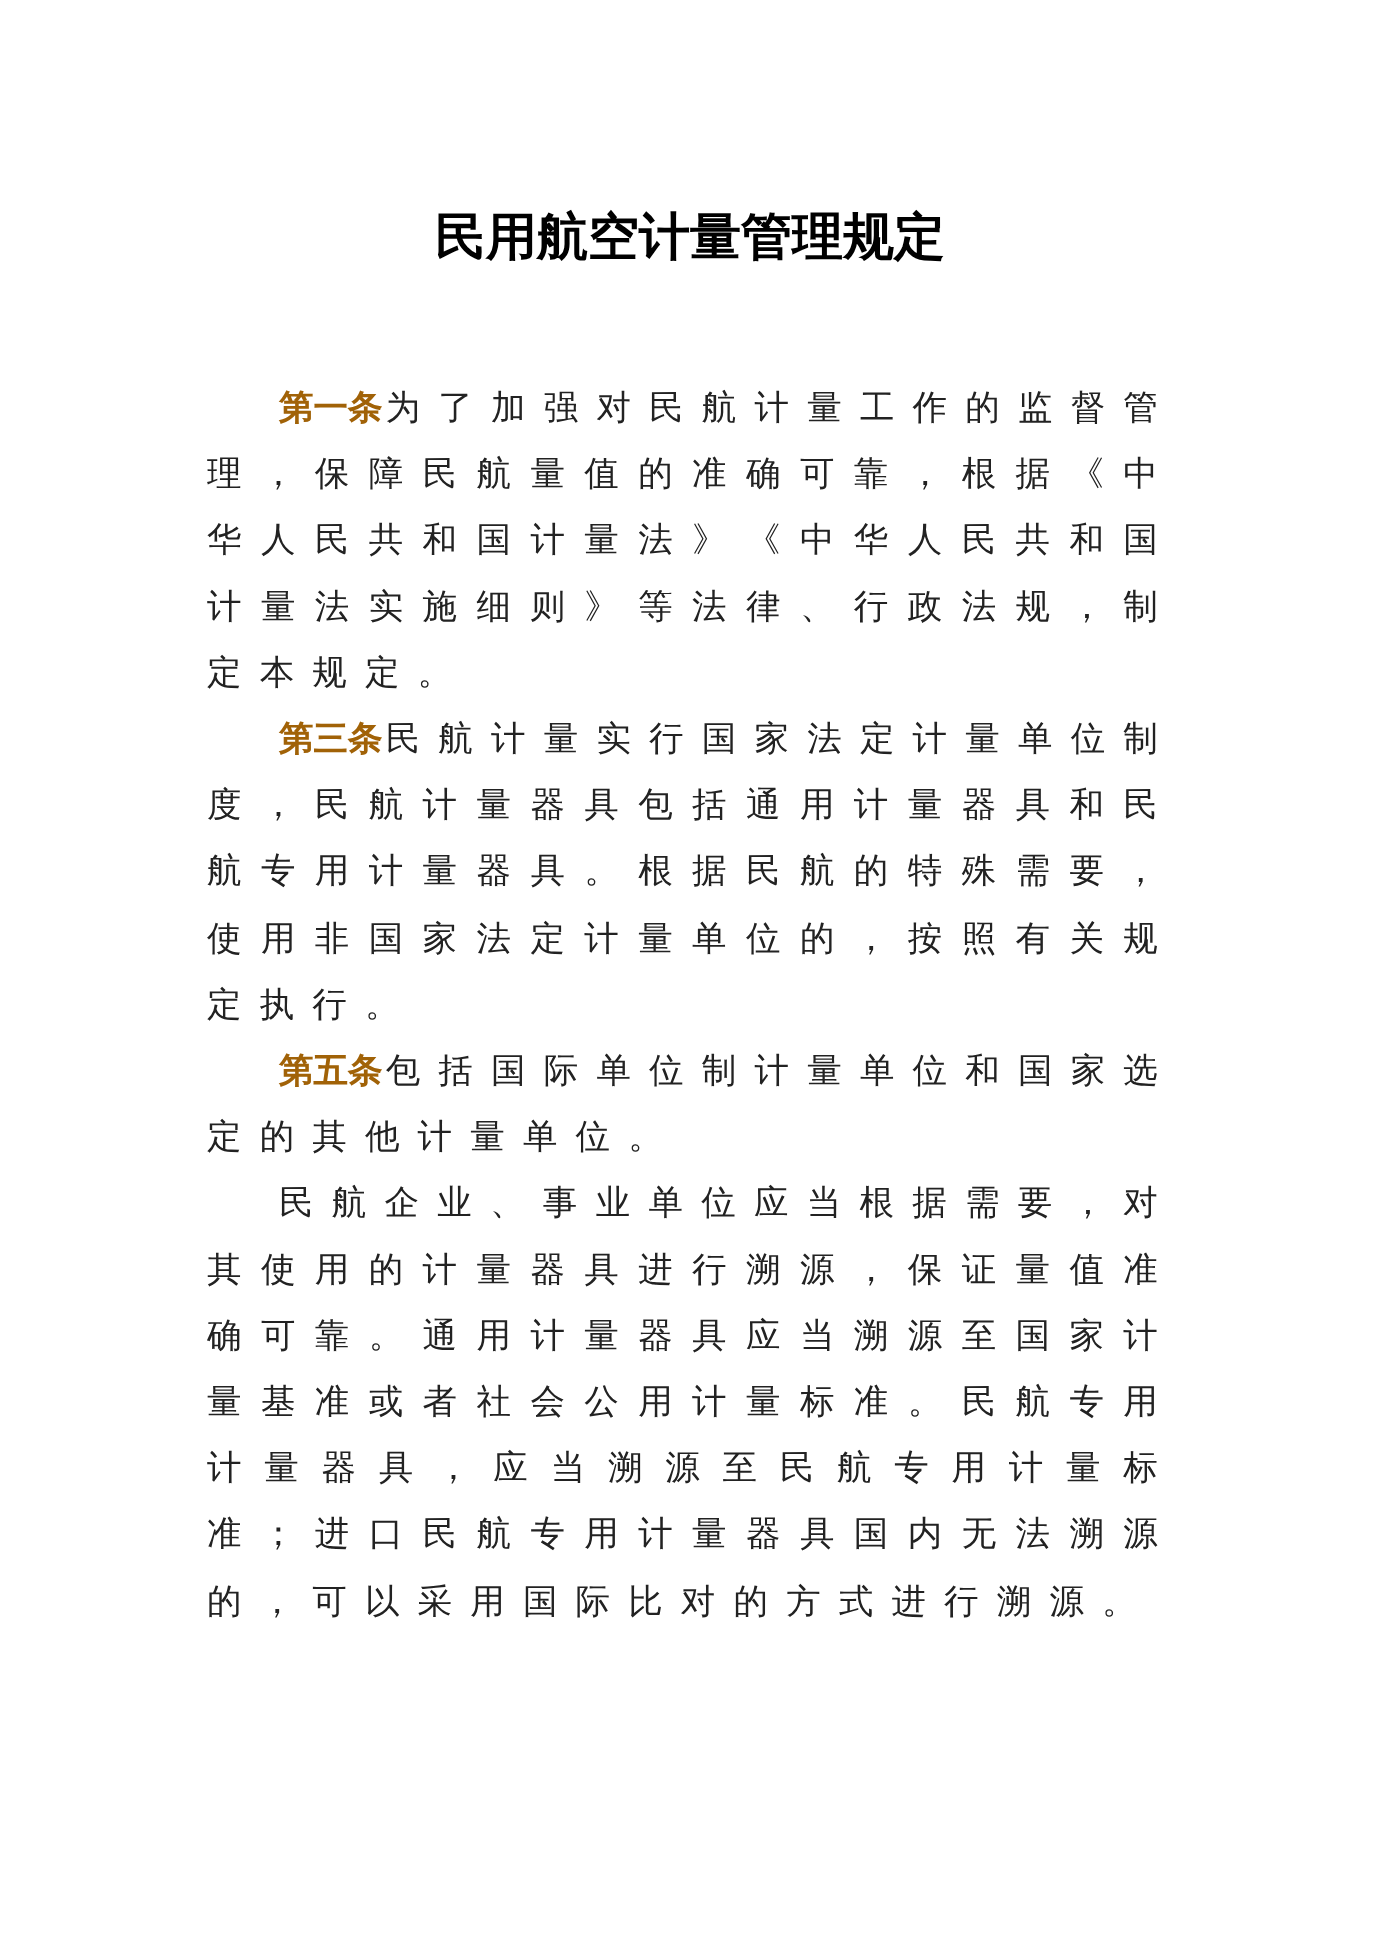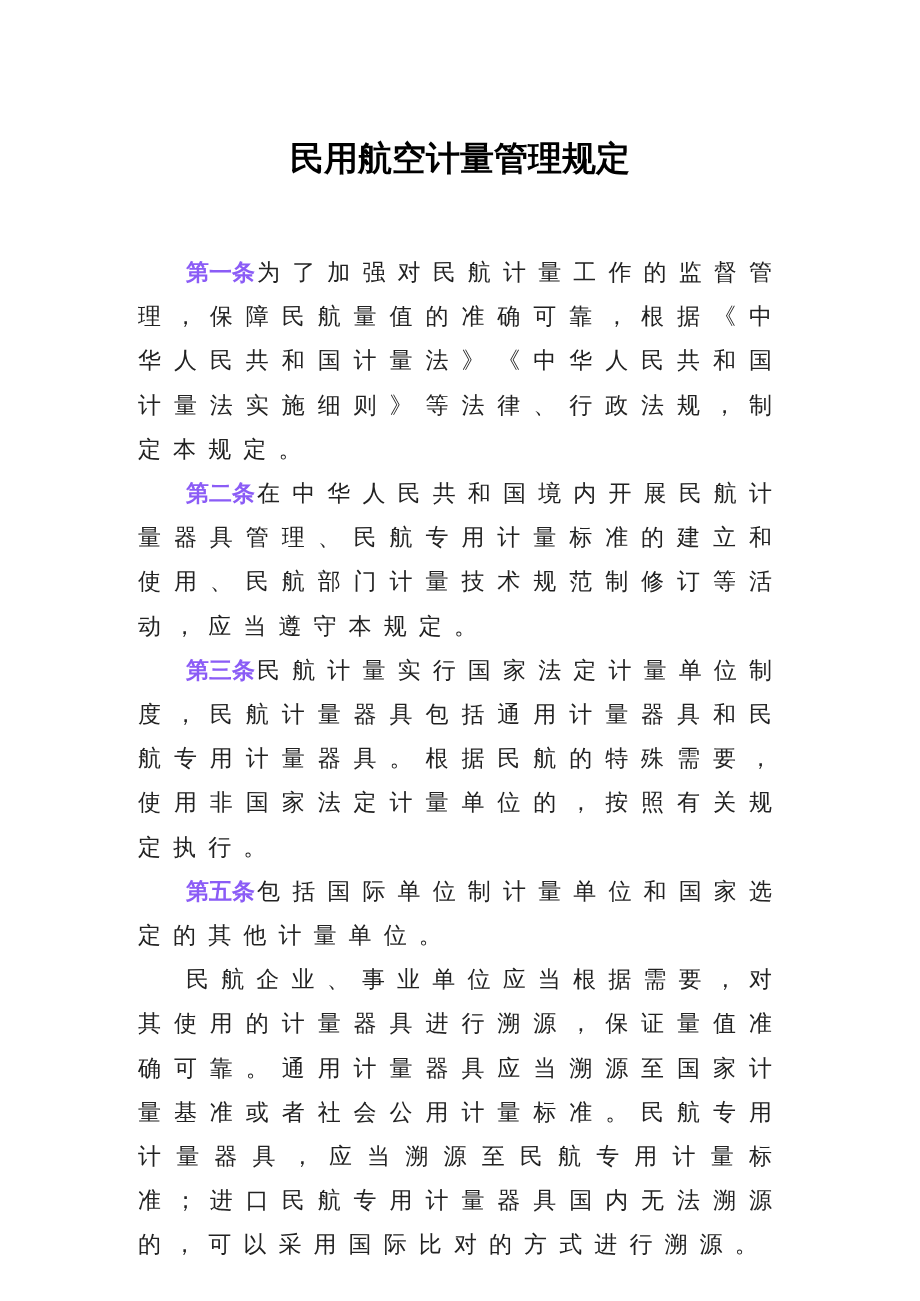--- a/index.html
+++ b/index.html
@@ -17,31 +17,30 @@
     .body {
       position: absolute; left: 138px; top: 250px; width: 646px;
     }
     .para {
       margin: 0; font-size: 23px; line-height: 44.2px;
       letter-spacing: 12.1px; text-indent: 48px; text-align: justify;
       font-family: "DejaVu Serif", "Liberation Serif", serif; color: #222;
       word-break: break-all;
     }
     .para .head {
-      font-weight: bold; letter-spacing: 0px; color: #8b5cf6;
+      font-weight: bold; letter-spacing: 0px; color: #a16207;
       font-family: "DejaVu Sans", sans-serif; margin-right: 2px;
     }
   </style>
 </head>
 <body>
 
 <div class="page">
   <h1 class="title">民用航空计量管理规定</h1>
 
   <div class="body">
     <p class="para"><span class="head">第一条</span><span>为了加强对民航计量工作的监督管理，保障民航量值的准确可靠，根据《中华人民共和国计量法》《中华人民共和国计量法实施细则》等法律、行政法规，制定本规定。</span></p>
-    <p class="para"><span class="head">第二条</span><span>在中华人民共和国境内开展民航计量器具管理、民航专用计量标准的建立和使用、民航部门计量技术规范制修订等活动，应当遵守本规定。</span></p>
     <p class="para"><span class="head">第三条</span><span>民航计量实行国家法定计量单位制度，民航计量器具包括通用计量器具和民航专用计量器具。根据民航的特殊需要，使用非国家法定计量单位的，按照有关规定执行。</span></p>
     <p class="para"><span class="head">第五条</span><span>包括国际单位制计量单位和国家选定的其他计量单位。</span></p>
     <p class="para"><span>民航企业、事业单位应当根据需要，对其使用的计量器具进行溯源，保证量值准确可靠。通用计量器具应当溯源至国家计量基准或者社会公用计量标准。民航专用计量器具，应当溯源至民航专用计量标准；进口民航专用计量器具国内无法溯源的，可以采用国际比对的方式进行溯源。</span></p>
 
   </div>
 </div>
 
 </body></html>

